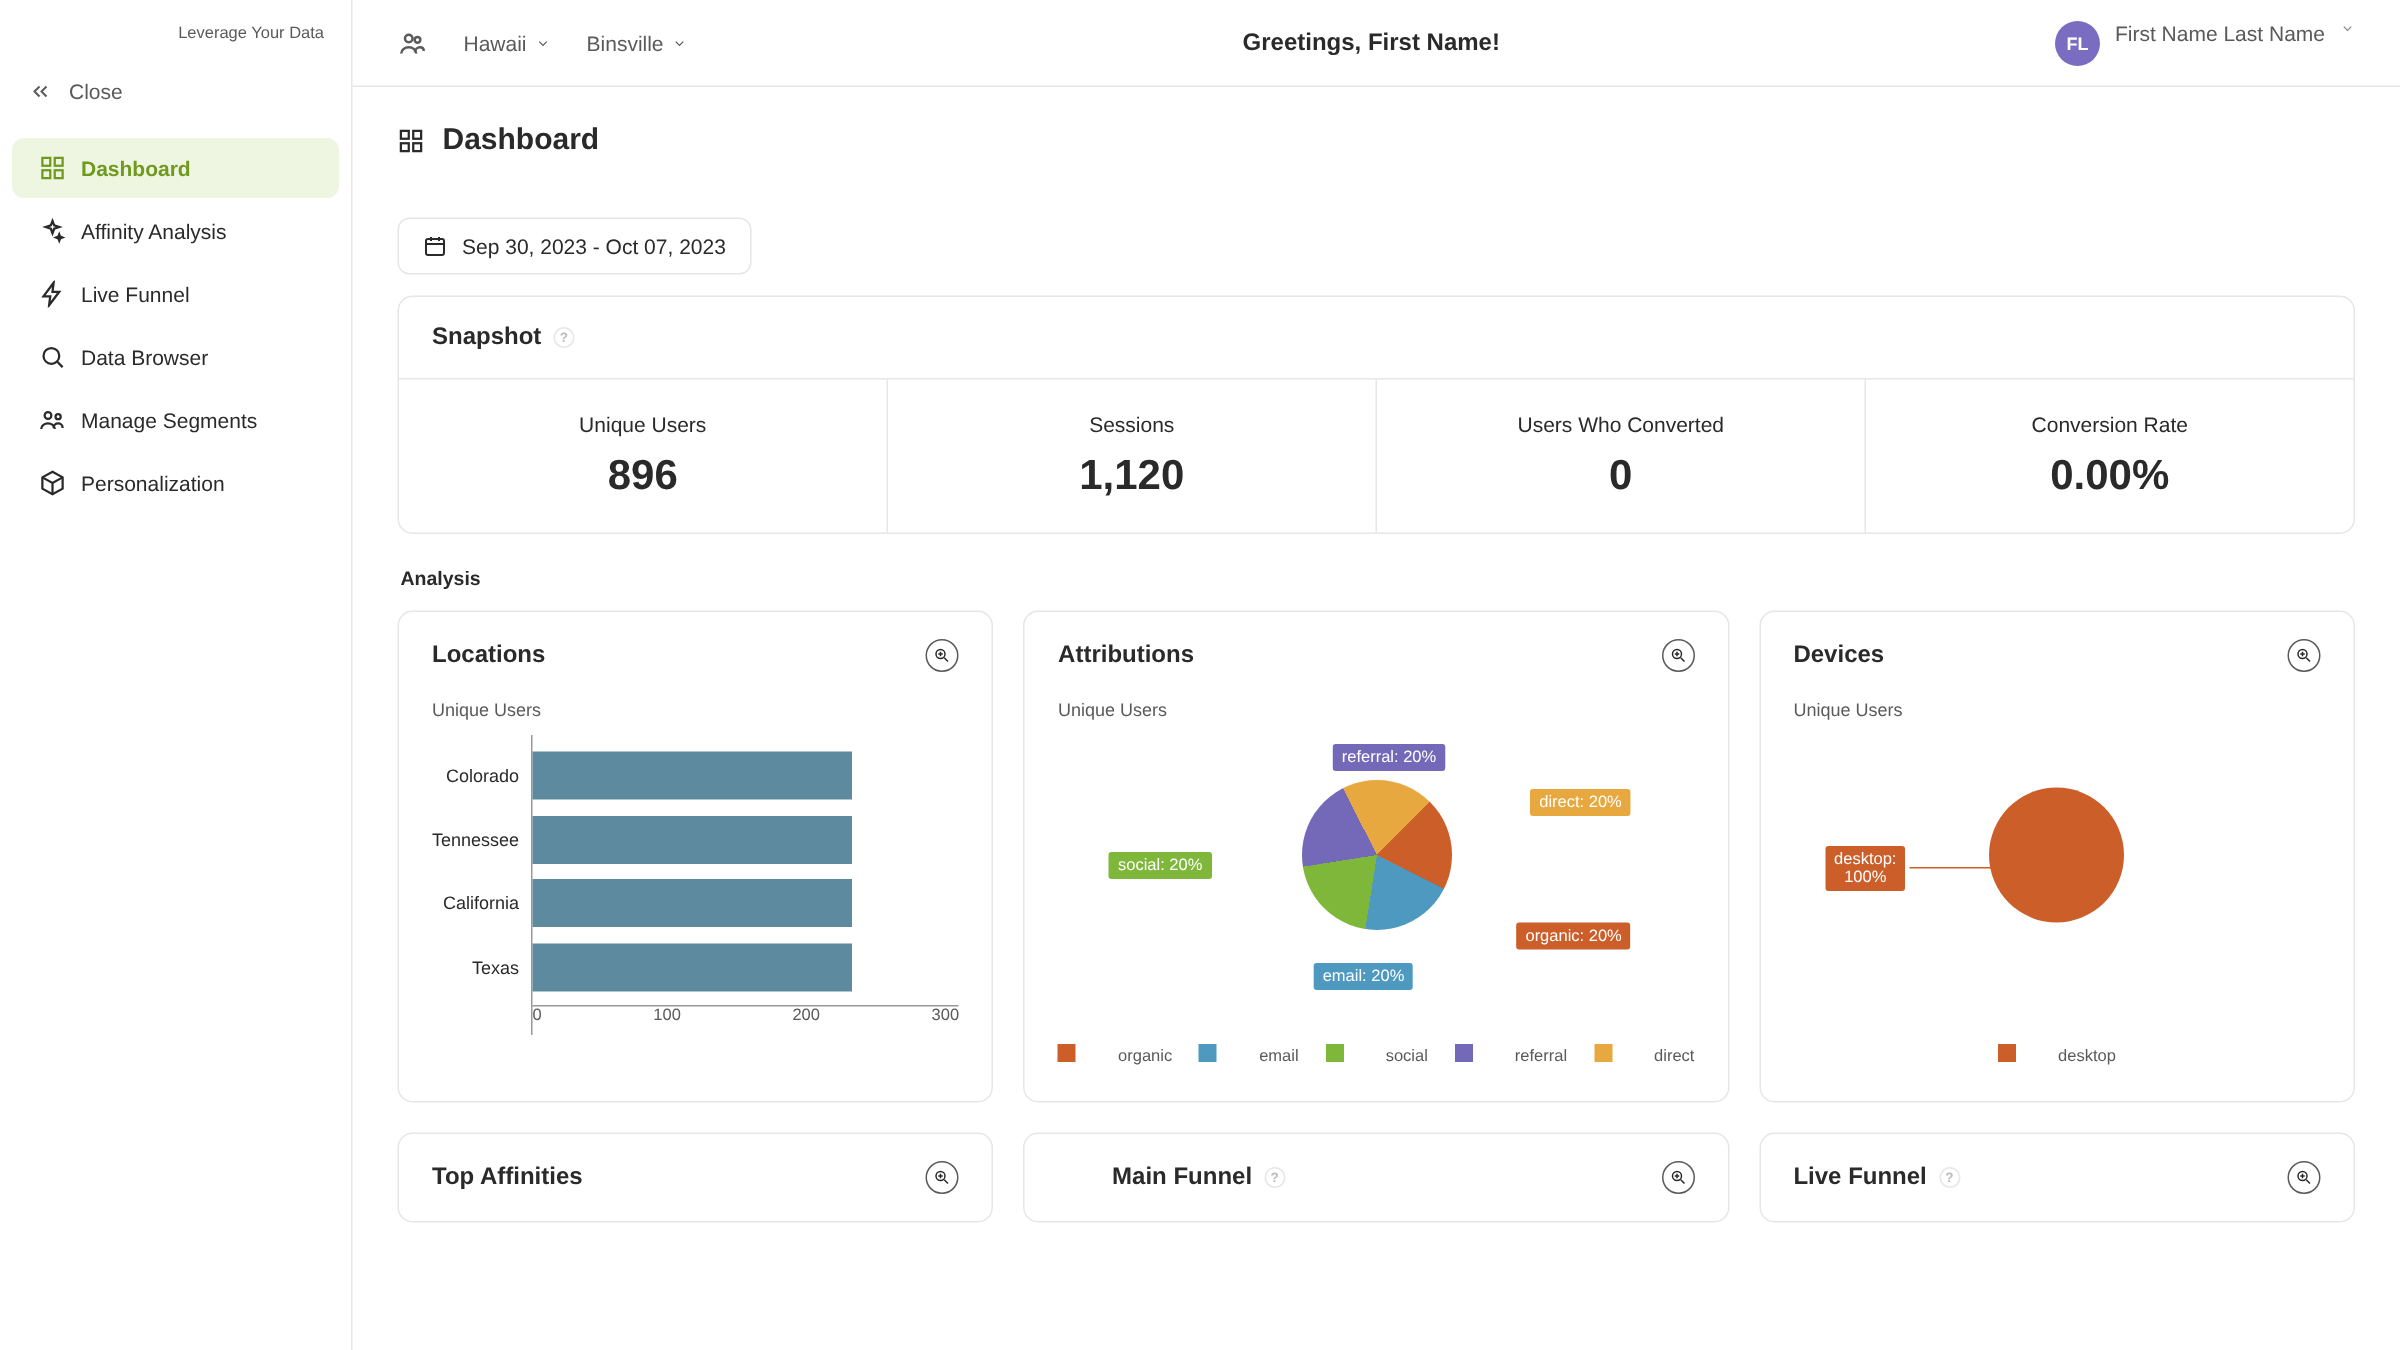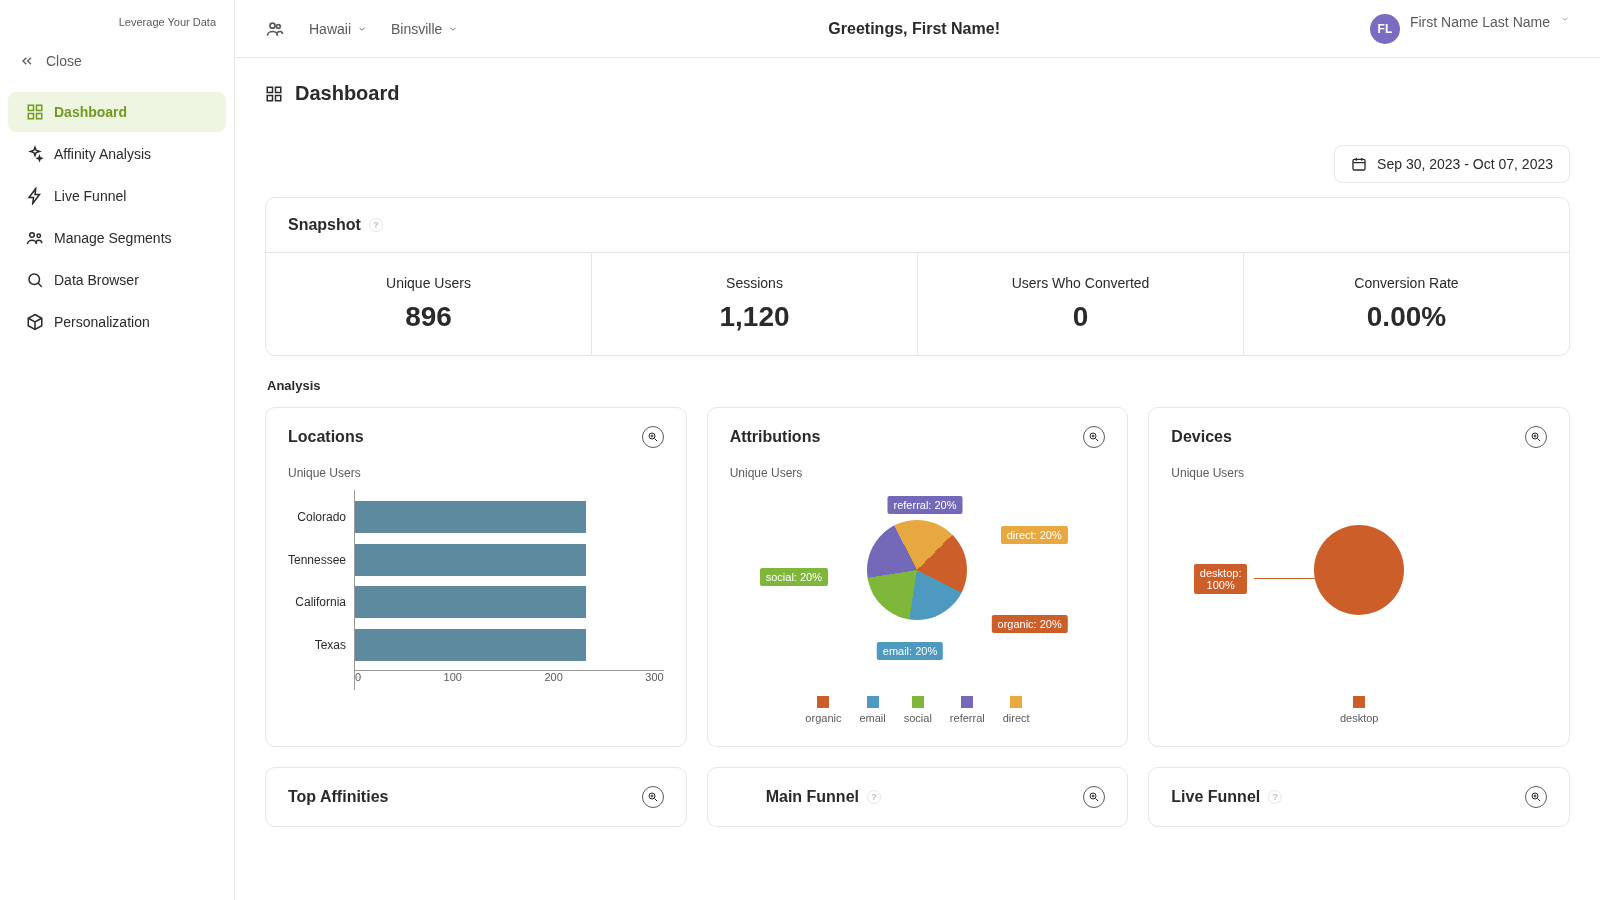--- a/index.html
+++ b/index.html
@@ -30,21 +30,21 @@
   .nav-icon{width:18px;height:18px;display:inline-flex;align-items:center;justify-content:center;}
   .main{flex:1;display:flex;flex-direction:column;}
   .topbar{height:58px;border-bottom:1px solid var(--line);display:flex;align-items:center;padding:0 30px;gap:24px;}
   .topbar-icon{width:20px;height:20px;color:var(--muted);}
   .dropdown{display:flex;align-items:center;gap:6px;color:var(--muted);font-size:14px;cursor:pointer;}
   .greeting{flex:1;text-align:center;font-weight:700;font-size:16px;}
   .user-block{display:flex;align-items:flex-start;gap:10px;cursor:pointer;}
   .avatar{width:30px;height:30px;border-radius:50%;background:#7a6cc0;color:#fff;display:flex;align-items:center;justify-content:center;font-size:12px;font-weight:600;}
   .content{padding:24px 30px;}
   .page-header{display:flex;align-items:center;gap:12px;font-size:20px;font-weight:700;margin-bottom:40px;}
-  .date-row{display:flex;justify-content:flex-end;margin-bottom:14px;}
+  .date-row{display:flex;justify-content:flex-start;margin-bottom:14px;}
   .date-pill{display:flex;align-items:center;gap:10px;border:1px solid var(--line);border-radius:8px;padding:10px 16px;font-size:14px;cursor:pointer;}
   .card{border:1px solid var(--line);border-radius:10px;background:#fff;}
   .snapshot .head{padding:18px 22px;font-size:16px;font-weight:700;display:flex;align-items:center;gap:8px;}
   .info-dot{width:14px;height:14px;border:1px solid var(--line);border-radius:50%;display:inline-flex;align-items:center;justify-content:center;font-size:9px;color:#bbb;}
   .stats{display:flex;border-top:1px solid var(--line);}
   .stat{flex:1;text-align:center;padding:22px 10px;border-left:1px solid var(--line);}
   .stat:first-child{border-left:none;}
   .stat-label{font-size:14px;color:var(--ink);margin-bottom:10px;}
   .stat-value{font-size:28px;font-weight:700;}
   .section-title{font-weight:700;font-size:13px;margin:22px 0 14px 2px;}
@@ -56,21 +56,21 @@
   .hbar-chart{position:relative;height:200px;display:flex;}
   .hbar-labels{width:66px;display:flex;flex-direction:column;justify-content:space-around;padding:6px 8px 24px 0;text-align:right;font-size:12px;}
   .hbar-plot{flex:1;position:relative;border-left:1px solid #999;}
   .hbar-bars{position:absolute;left:0;right:0;top:6px;bottom:24px;display:flex;flex-direction:column;justify-content:space-around;}
   .hbar{height:32px;background:var(--tile);}
   .hbar-xaxis{position:absolute;left:0;right:0;bottom:0;height:20px;display:flex;justify-content:space-between;font-size:11px;color:var(--muted);border-top:1px solid #999;}
   .pie-chart{height:200px;position:relative;}
   .pie{position:absolute;left:50%;top:40%;width:100px;height:100px;border-radius:50%;transform:translate(-50%,-50%);}
   .pie-label{position:absolute;background:#bbb;color:#fff;font-size:11px;padding:3px 6px;border-radius:2px;white-space:nowrap;}
   .legend{display:flex;justify-content:center;gap:18px;margin-top:6px;}
-  .legend-item{display:flex;flex-direction:column;align-items:center;font-size:11px;color:var(--muted);}
+  .legend-item{display:flex;flex-direction:row;align-items:center;font-size:11px;color:var(--muted);gap:28px;}
   .legend-swatch{width:12px;height:12px;margin-bottom:4px;}
   .chev{width:10px;height:10px;}
 </style>
 </head>
 <body>
 
 <div class="app">
   <aside class="sidebar">
     <div class="logo-wrap">
       <div class="tagline">Leverage Your Data</div>
@@ -109,36 +109,36 @@
           <span class="nav-icon">
             <svg viewBox="0 0 24 24" width="18" height="18" fill="none" stroke="currentColor" stroke-width="2">
               <path d="M13 2L4 14h6l-1 8 9-12h-6z"></path>
             </svg>
           </span>
           <span>Live Funnel</span>
         </div>
         <div class="nav-item">
           <span class="nav-icon">
             <svg viewBox="0 0 24 24" width="18" height="18" fill="none" stroke="currentColor" stroke-width="2">
+              <circle cx="11" cy="11" r="7"></circle>
+              <path d="M21 21l-5-5"></path>
+            </svg>
+          </span>
+          <span>Data Browser</span>
+        </div>
+        <div class="nav-item">
+          <span class="nav-icon">
+            <svg viewBox="0 0 24 24" width="18" height="18" fill="none" stroke="currentColor" stroke-width="2">
               <circle cx="8" cy="8" r="3"></circle>
               <circle cx="17" cy="9" r="2.3"></circle>
               <path d="M2 20c0-3 3-5 6-5s6 2 6 5"></path>
               <path d="M13 19c0-2.5 2-4 4-4s4 1.5 4 4"></path>
             </svg>
           </span>
           <span>Manage Segments</span>
-        </div>
-        <div class="nav-item">
-          <span class="nav-icon">
-            <svg viewBox="0 0 24 24" width="18" height="18" fill="none" stroke="currentColor" stroke-width="2">
-              <circle cx="11" cy="11" r="7"></circle>
-              <path d="M21 21l-5-5"></path>
-            </svg>
-          </span>
-          <span>Data Browser</span>
         </div>
         <div class="nav-item">
           <span class="nav-icon">
             <svg viewBox="0 0 24 24" width="18" height="18" fill="none" stroke="currentColor" stroke-width="2">
               <path d="M12 2l9 5v10l-9 5-9-5V7z"></path>
               <path d="M12 22V12M3 7l9 5 9-5"></path>
             </svg>
           </span>
           <span>Personalization</span>
         </div>

